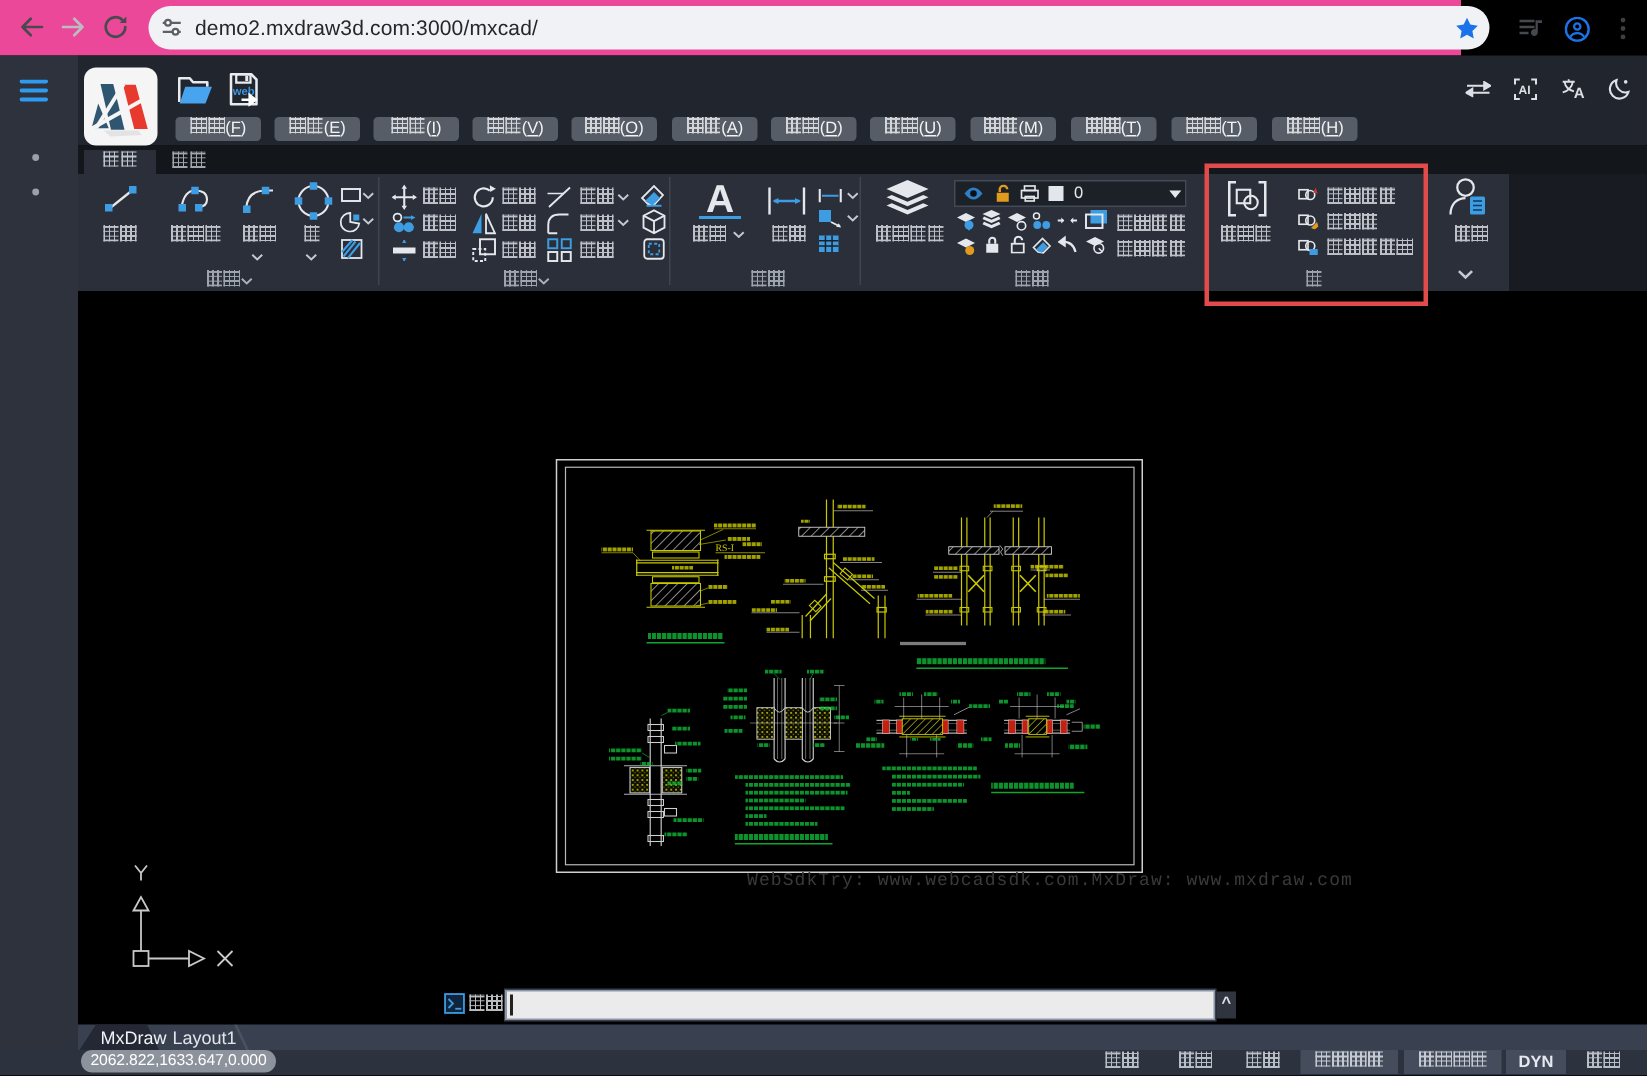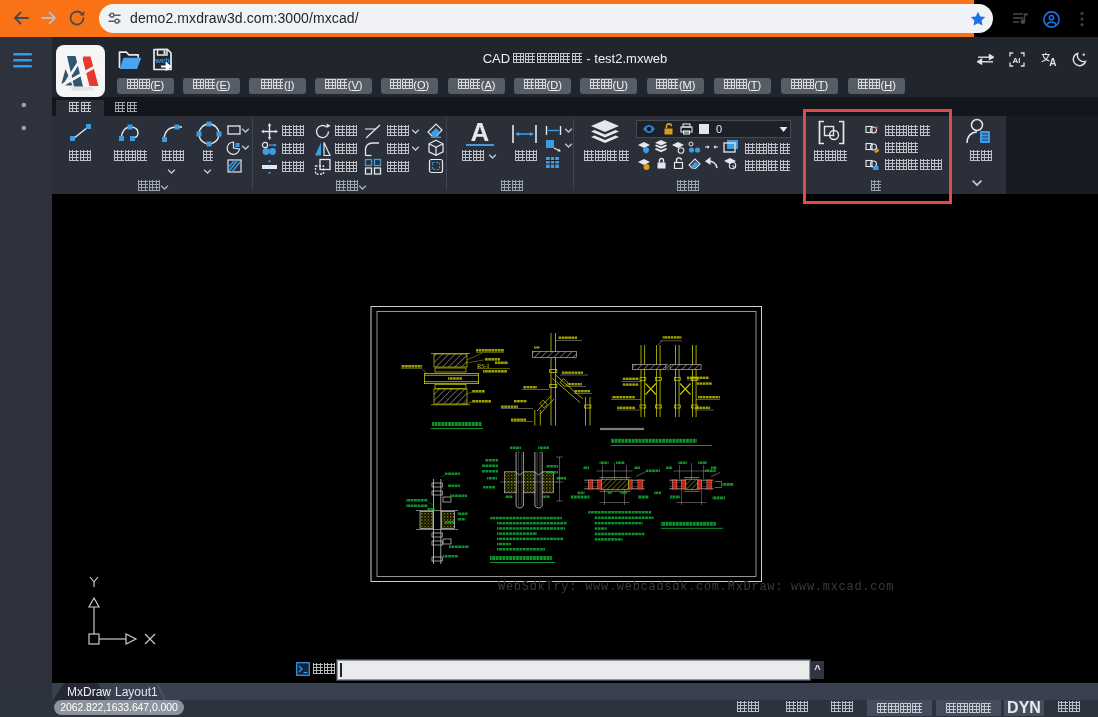--- a/index.html
+++ b/index.html
@@ -2,21 +2,21 @@
 <html><head><meta charset="utf-8">
 <style>
 *{margin:0;padding:0;box-sizing:border-box}
 html,body{width:1098px;height:717px;overflow:hidden;background:#000;font-family:"Liberation Sans",sans-serif}
 #page{position:relative;width:1098px;height:717px}
 .abs{position:absolute}
 
 .k{display:inline-block;background-image:repeating-linear-gradient(0deg,currentColor 0 1px,transparent 1px 3.1px),repeating-linear-gradient(90deg,currentColor 0 1px,transparent 1px 3.4px);opacity:.8}
 .k11{width:10.5px;height:10.5px;margin:0 .6px}
 
-#bbar{left:0;top:0;width:974px;height:37px;background:#f97316}
+#bbar{left:0;top:0;width:974px;height:37px;background:#ec4899}
 #pill{left:99px;top:4px;width:894px;height:29px;border-radius:15px;background:#f0f2f5}
 #url{left:130px;top:10px;font-size:14px;color:#23262a;letter-spacing:.1px}
 
 #side{left:0;top:37px;width:52px;height:663px;background:#2d323c}
 #tbar{left:52px;top:37px;width:1046px;height:60px;background:#21252d}
 #logo{left:56px;top:45px;width:49px;height:52px;border-radius:8px;background:#f5f5f5;z-index:5}
 #title{left:380px;top:51px;width:390px;text-align:center;font-size:13px;color:#edeff3}
 .mbtn{position:absolute;top:78px;width:57px;height:16px;background:#575d66;border-radius:3px;color:#f2f3f5;font-size:11px;text-align:center;line-height:15px}
 
 #tstrip{left:52px;top:97px;width:1046px;height:19px;background:#13161b}
@@ -34,21 +34,21 @@
 #redbox{left:803px;top:109px;width:149px;height:95px;border:3px solid #e14b4b;z-index:9}
 
 #cmdlab{left:312px;top:663px;color:#e8eaee;font-size:11px}
 #cmdin{left:337px;top:660px;width:473px;height:20px;background:#ebebeb;border:1px solid #8d97a5;box-shadow:0 0 0 1px #394050}
 #cmdup{left:811px;top:661px;width:13px;height:18px;background:#2f343e;color:#dfe3e9;font-size:9px;text-align:center;line-height:18px}
 
 #trow{left:52px;top:683px;width:1046px;height:17px;background:#394050}
 #srow{left:0;top:700px;width:1098px;height:17px;background:#2c323e}
 #coordpill{left:54px;top:700px;width:130px;height:15px;border-radius:8px;background:#8d939c;color:#fff;font-size:10.5px;text-align:center;line-height:15px;letter-spacing:-.1px}
 .sitem{position:absolute;top:701px;font-size:11px;color:#dde1e8;white-space:nowrap}
-.sbox{position:absolute;top:700px;height:16px;background:#454d5d;font-size:16px;color:#e6eaf0;text-align:center;line-height:16px}
+.sbox{position:absolute;top:700px;height:16px;background:#454d5d;font-size:11px;color:#e6eaf0;text-align:center;line-height:16px}
 </style></head><body>
 <div id="page">
 
 <div class="abs" id="bbar">
 <svg class="ic" style="left:12px;top:9px" width="18" height="18" viewBox="0 0 18 18">
         <path d="M16 9H3M8.5 3.5 3 9l5.5 5.5" stroke="#474a4e" stroke-width="1.8" fill="none" stroke-linecap="round" stroke-linejoin="round"></path>
       </svg>
 <svg class="ic" style="left:40px;top:9px" width="18" height="18" viewBox="0 0 18 18">
         <path d="M2 9h13M9.5 3.5 15 9l-5.5 5.5" stroke="#b9bcc1" stroke-width="1.8" fill="none" stroke-linecap="round" stroke-linejoin="round"></path>
       </svg>
@@ -117,21 +117,20 @@
       <path d="M1.5 18V2.2h7l2.2 2.6h9.5v3" stroke="#e7eaee" stroke-width="1.7" fill="none" stroke-linejoin="round"></path>
       <path d="M5.5 7.8h17.8L19 19H1.8z" fill="#49a4ef"></path>
     </svg>
 <svg class="ic" style="left:152px;top:48px" width="21" height="23" viewBox="0 0 21 23">
       <path d="M2 1.5h13.5L19 5v16.5H2z" stroke="#e7eaee" stroke-width="1.7" fill="none" stroke-linejoin="round"></path>
       <path d="M5.5 1.5h9.5v5.5H5.5z" stroke="#e7eaee" stroke-width="1.5" fill="none"></path>
       <rect x="11.5" y="2.5" width="2" height="3.5" fill="#e7eaee"></rect>
       <text x="3.2" y="15" font-size="7.5" font-weight="bold" fill="#3e93dc">web</text>
       <path d="M9 18.5h8.5M14.5 15.5l3.8 3-3.8 3z" stroke="#fff" stroke-width="1.8" fill="#fff"></path>
     </svg>
-<div class="abs" id="title">CAD<span class="k k11" style="margin-left:3px"></span><span class="k k11"></span><span class="k k11"></span><span class="k k11"></span><span class="k k11"></span><span class="k k11"></span> - test2.mxweb</div>
 <svg class="ic" style="left:977px;top:54px" width="17" height="11" viewBox="0 0 17 11">
       <g stroke="#dde1e7" stroke-width="1.4" fill="#dde1e7">
         <path d="M1 3.2h12" fill="none"></path>
         <path d="M12.5.7l4 2.5-4 2.2z"></path>
         <path d="M16 7.8H4" fill="none"></path>
         <path d="M4.5 5.3l-4 2.5 4 2.2z"></path>
       </g>
     </svg>
 <svg class="ic" style="left:1009px;top:52px" width="16" height="15" viewBox="0 0 16 15">
       <g stroke="#dde1e7" stroke-width="1.3" fill="none">
@@ -720,21 +719,21 @@
 <rect x="300" y="190.5" width="10" height="3" fill="url(#txg)" opacity="0.8"></rect>
 <rect x="218.2" y="206" width="63" height="2.5" fill="url(#txg)" opacity="0.8"></rect>
 <rect x="224.6" y="211.5" width="59" height="2.5" fill="url(#txg)" opacity="0.8"></rect>
 <rect x="224.6" y="216.9" width="48" height="2.5" fill="url(#txg)" opacity="0.8"></rect>
 <rect x="224.6" y="222.3" width="12" height="2.5" fill="url(#txg)" opacity="0.8"></rect>
 <rect x="224.6" y="227.7" width="50" height="2.5" fill="url(#txg)" opacity="0.8"></rect>
 <rect x="224.6" y="233.1" width="28" height="2.5" fill="url(#txg)" opacity="0.8"></rect>
 <rect x="290.8" y="216.8" width="55" height="4" fill="url(#txg)" opacity="0.8"></rect>
 <line x1="290.8" y1="223.3" x2="352.9" y2="223.3" stroke="#10b837" stroke-width="0.9" opacity="0.9"></line>
 </svg>
-<div class="abs" id="wm">WebSdkTry: www.webcadsdk.com.MxDraw: www.mxcad.com</div>
+<div class="abs" id="wm">WebSdkTry: www.webcadsdk.com.MxDraw: www.mxdraw.com</div>
 <svg class="abs" style="left:82px;top:572px" width="80" height="75" viewBox="0 0 80 75">
 <g stroke="#c9c9c9" stroke-width="1.2" fill="none">
 <path d="M8 5 12 10M16 5 12 10M12 10v5"></path>
 <path d="M12 35 L12 62"></path>
 <path d="M12 26 7 35h10z"></path>
 <rect x="7" y="62" width="10" height="10"></rect>
 <path d="M17 67h27"></path>
 <path d="M44 62v10l10-5z"></path>
 <path d="M63 62l10 10M73 62l-10 10"></path>
 </g>

